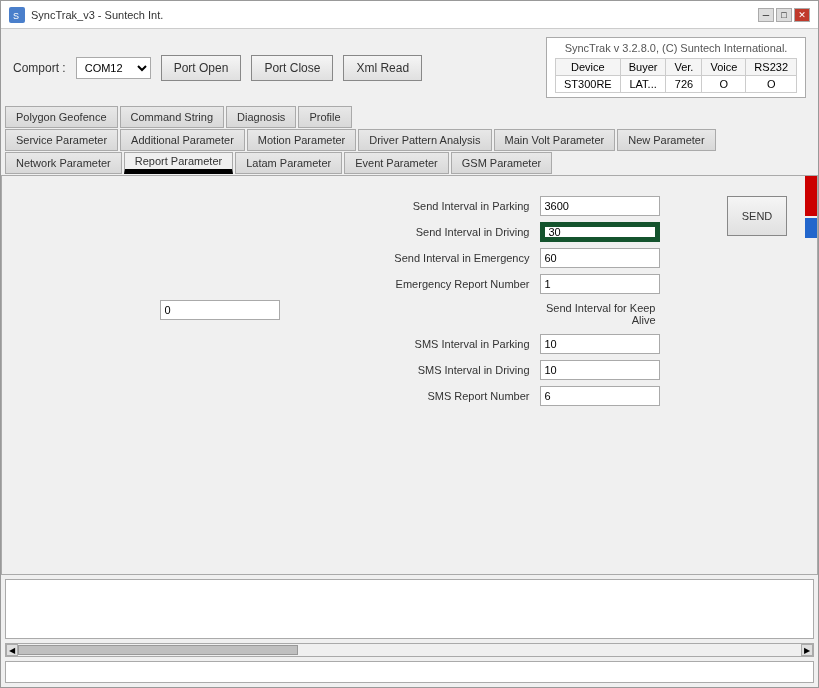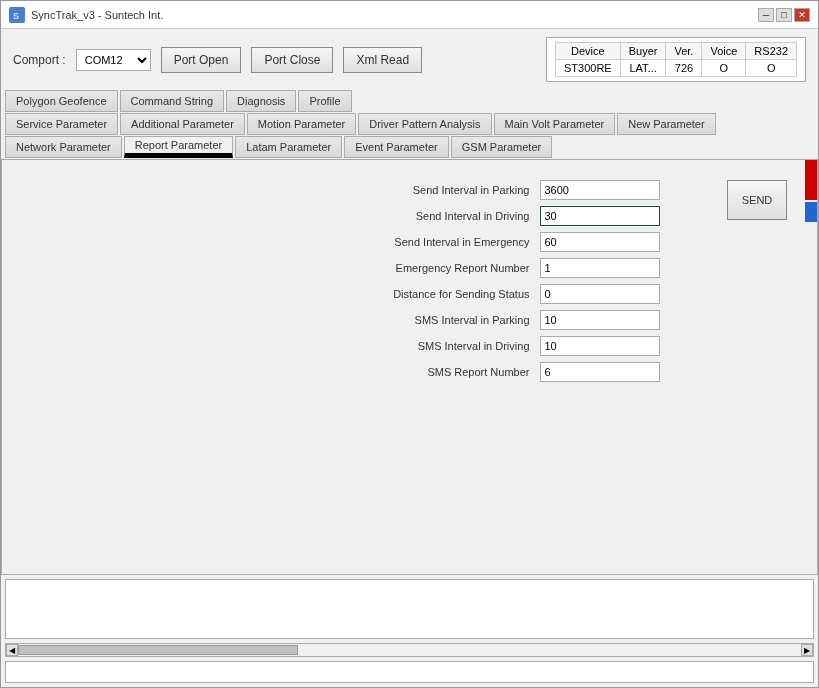--- a/index.html
+++ b/index.html
@@ -180,21 +180,21 @@
       justify-content: flex-end;
     }
     .form-input {
       border: 1px solid #aaa;
       padding: 1px 4px;
       font-size: 11px;
       height: 20px;
       width: 120px;
       background: white;
     }
-    .form-input.focused { border: 1px solid #14532d; outline: none; }
+    .form-input.focused { border: 5px solid #14532d; outline: none; }
 
     .send-btn {
       position: absolute;
       top: 20px;
       right: 30px;
       width: 60px;
       height: 40px;
       background: linear-gradient(to bottom, #f5f5f5, #e0e0e0);
       border: 1px solid #888;
       font-size: 11px;
@@ -312,20 +312,21 @@
     <div class="top-area">
       <span class="comport-label">Comport :</span>
       <select class="comport-select">
         <option>COM12</option>
       </select>
       <button class="btn-port">Port Open</button>
       <button class="btn-port">Port Close</button>
       <button class="btn-port">Xml Read</button>
 
       <div class="device-info-box">
+        <div class="device-info-title">SyncTrak v 3.2.8.0, (C) Suntech International.</div>
         <table class="device-info-table">
           <thead>
             <tr>
               <th>Device</th>
               <th>Buyer</th>
               <th>Ver.</th>
               <th>Voice</th>
               <th>RS232</th>
             </tr>
           </thead>
@@ -376,23 +377,23 @@
 
         <label class="form-label">Send Interval in Driving</label>
         <input class="form-input focused" type="text" value="30" style="">
 
         <label class="form-label">Send Interval in Emergency</label>
         <input class="form-input" type="text" value="60" style="">
 
         <label class="form-label">Emergency Report Number</label>
         <input class="form-input" type="text" value="1" style="">
 
-        <label class="form-label">Distance for Sending Status</label>
         <input class="form-input" type="text" value="0" style="">
 
+        <label class="form-label">Send Interval for Keep Alive</label>
 
         <label class="form-label">SMS Interval in Parking</label>
         <input class="form-input" type="text" value="10" style="">
 
         <label class="form-label">SMS Interval in Driving</label>
         <input class="form-input" type="text" value="10" style="">
 
         <label class="form-label">SMS Report Number</label>
         <input class="form-input" type="text" value="6" style="">
       </div>

